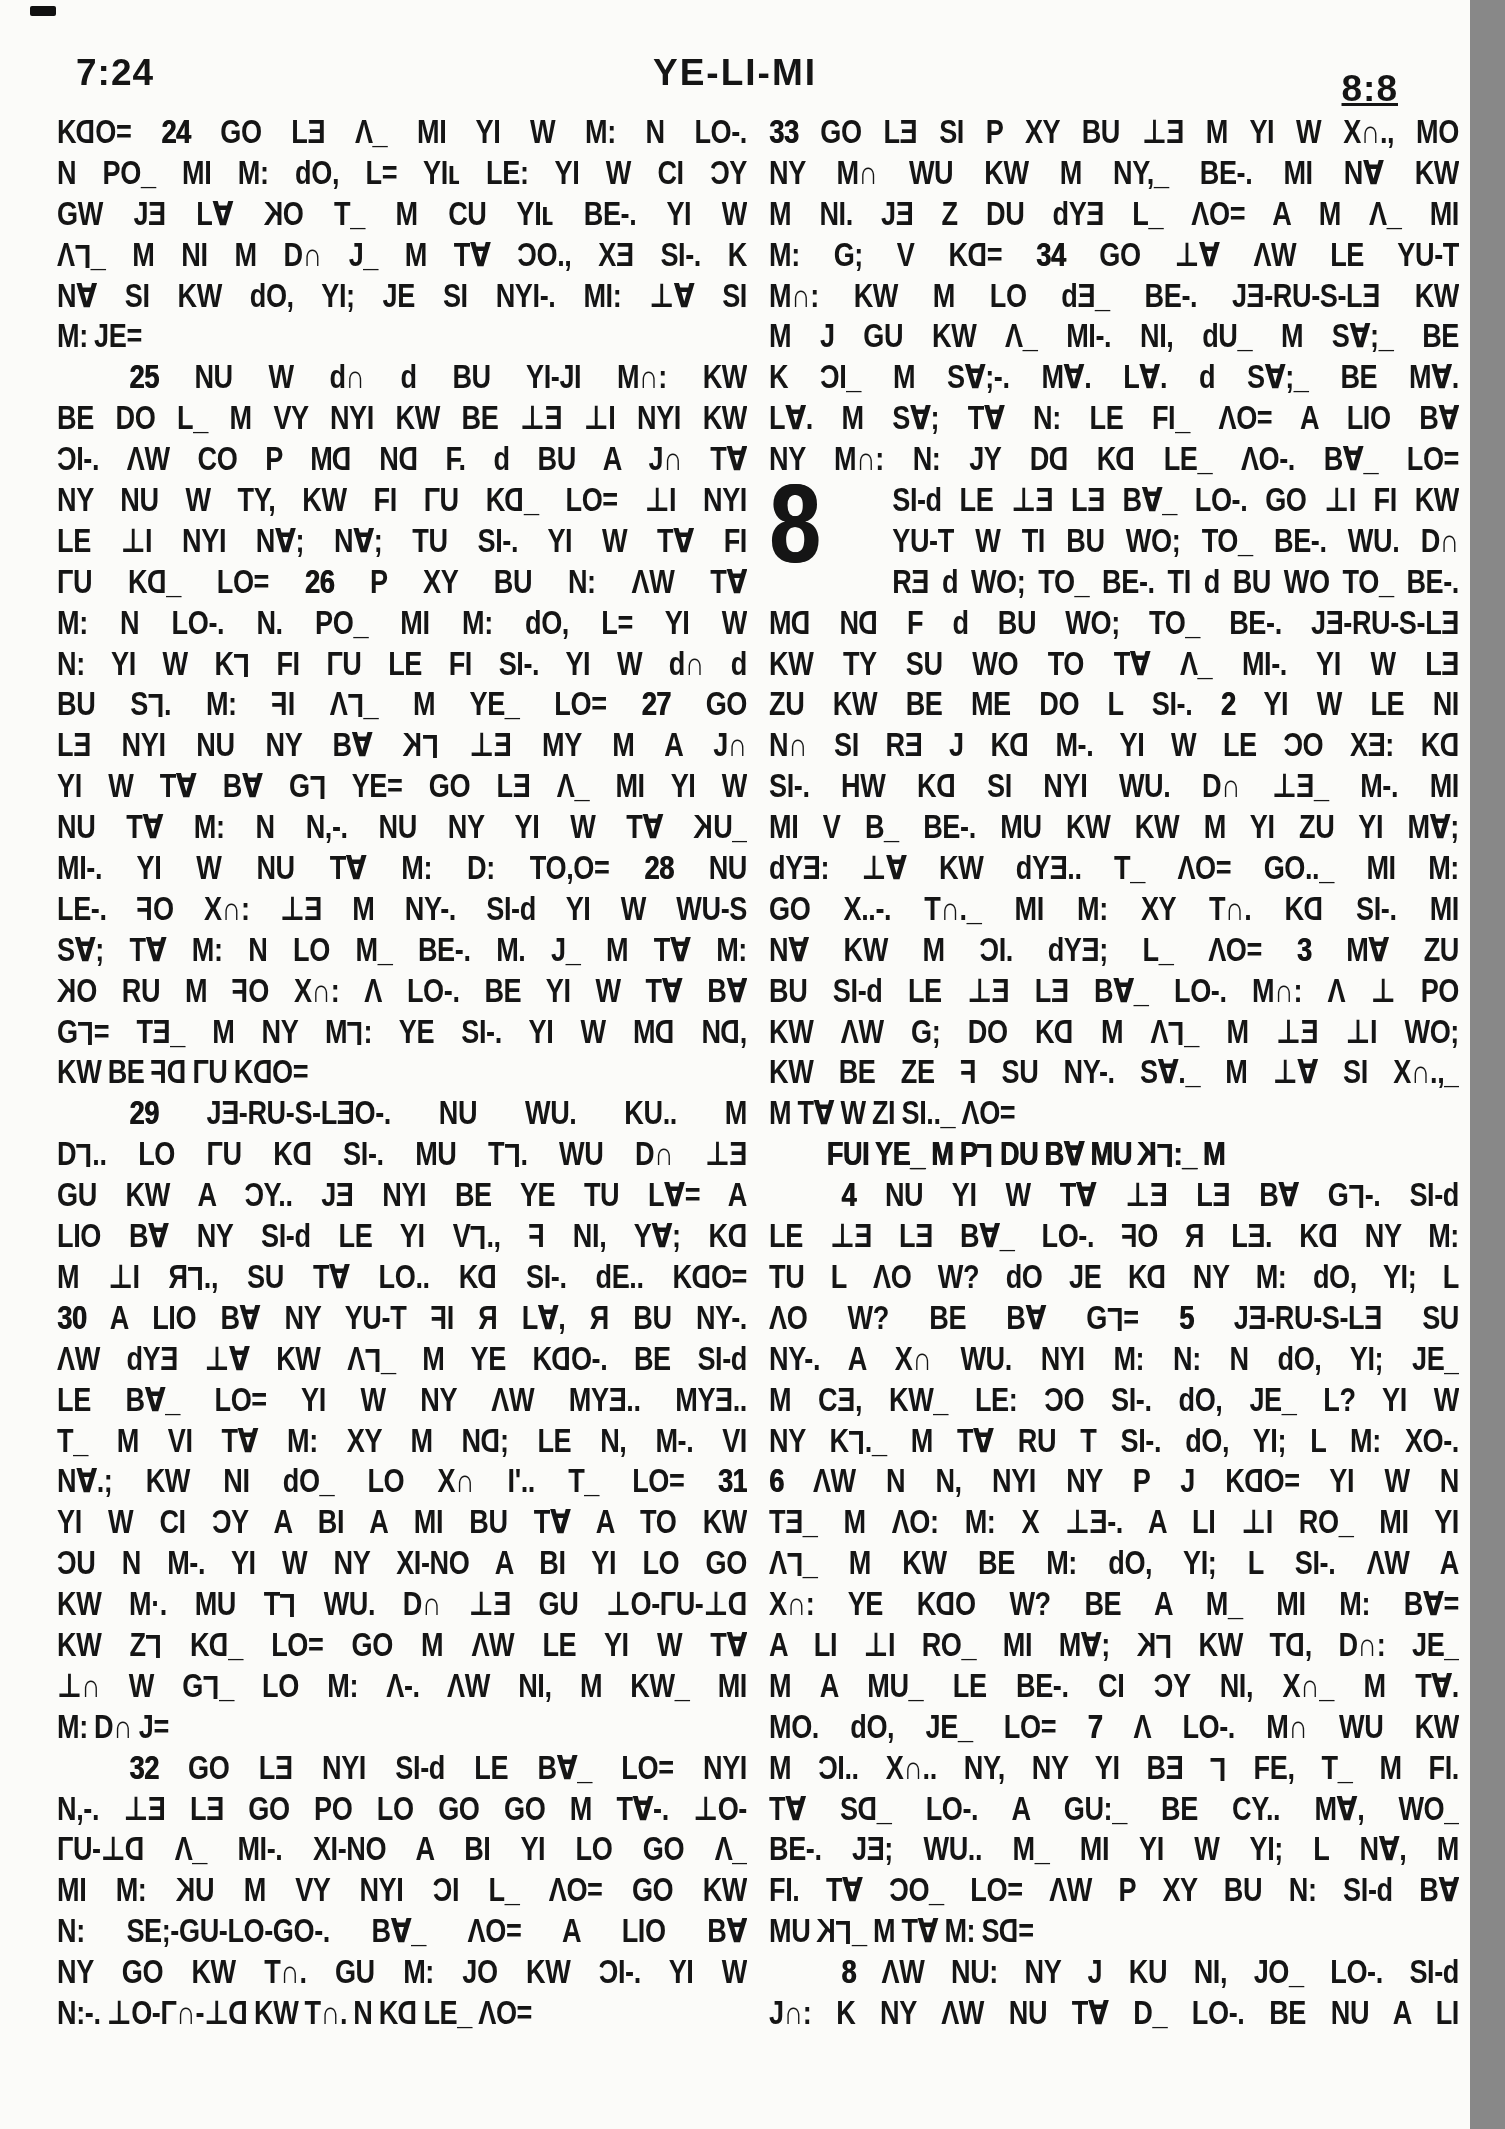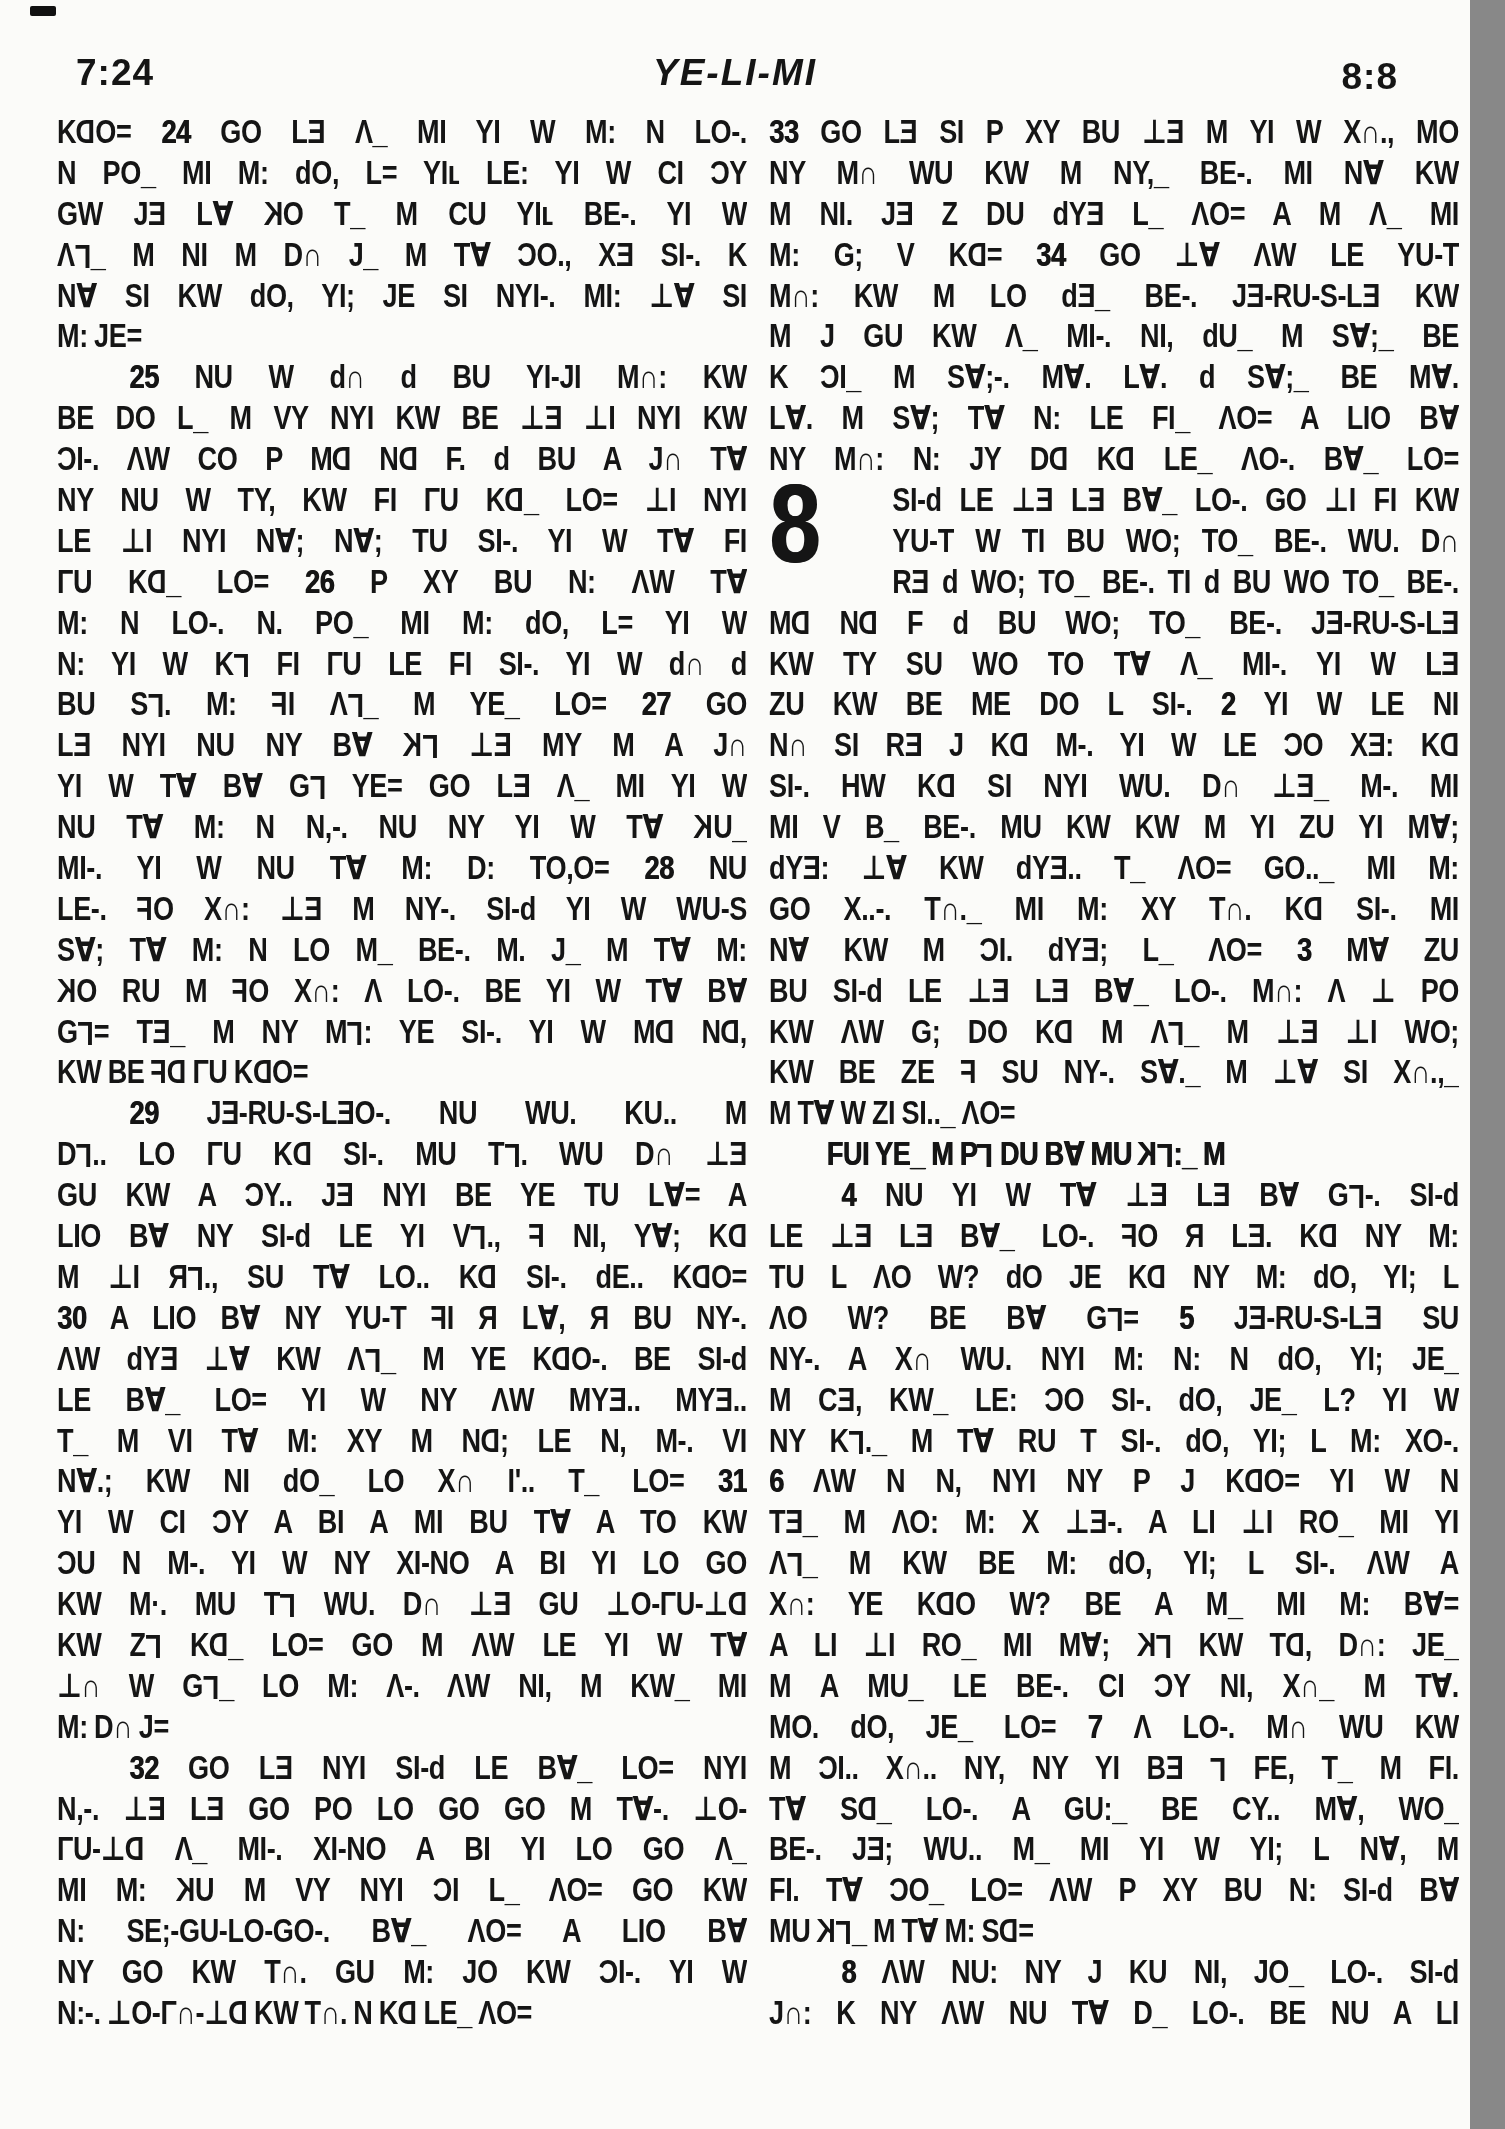--- a/index.html
+++ b/index.html
@@ -4,22 +4,22 @@
 <style>
   html,body{margin:0;padding:0;background:#888;}
   .page{
     position:relative;width:1470px;height:2129px;background:#fbfbf9;
     font-family:"Liberation Sans","DejaVu Sans",sans-serif;color:#151515;
     overflow:hidden;
   }
   .speck{position:absolute;left:30px;top:6px;width:26px;height:10px;background:#111;border-radius:2px;}
   .hdr{position:absolute;top:52px;left:0;width:100%;height:48px;font-weight:700;font-size:37px;letter-spacing:1px;}
   .hdr .lref{position:absolute;left:76px;top:0;}
-  .hdr .title{position:absolute;left:0;width:100%;text-align:center;top:0;letter-spacing:2px;font-style:italic;}
-  .hdr .rref{position:absolute;right:72px;top:4px;}
+  .hdr .title{position:absolute;left:0;width:100%;text-align:center;top:0;letter-spacing:2px;}
+  .hdr .rref{position:absolute;right:72px;top:16px;text-decoration:underline;}
   .col{position:absolute;top:112px;}
   .col-inner{width:840px;transform:scaleX(0.8214);transform-origin:0 0;}
   .col.left{left:57px;width:692px;}
   .col.right{left:769px;width:692px;}
   .line{
     height:40.9px;line-height:40.9px;font-size:33px;font-weight:700;
     letter-spacing:-0.5px;word-spacing:-1px;
     text-align:justify;text-align-last:justify;overflow:hidden;
   }
   .nj{text-align-last:left;}

